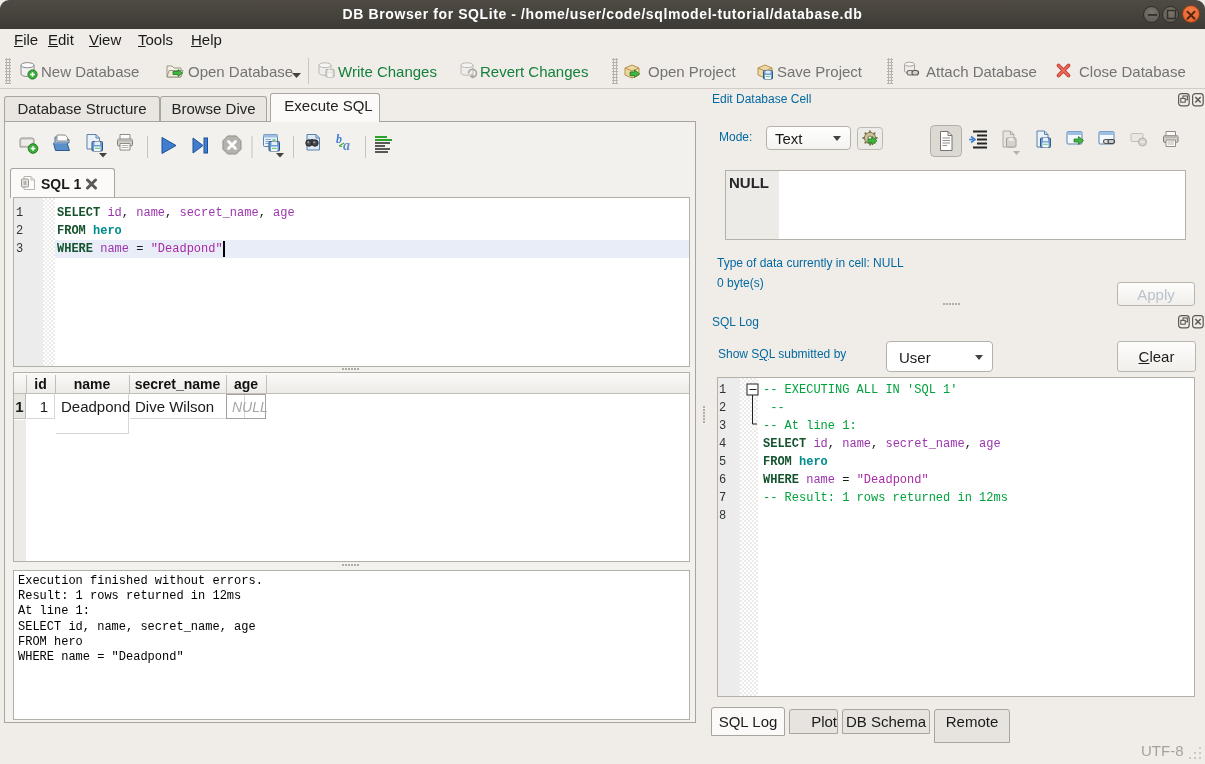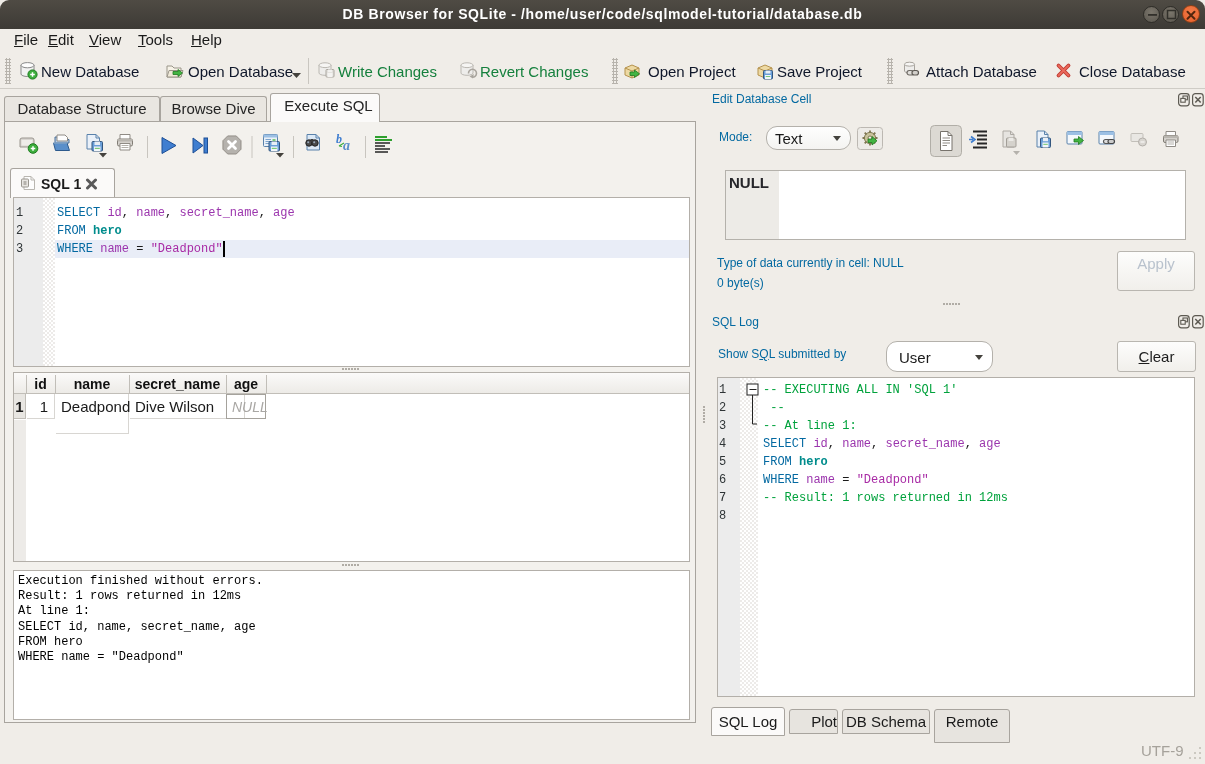--- a/index.html
+++ b/index.html
@@ -5,37 +5,37 @@
 body{position:relative;font-family:"Liberation Sans",sans-serif;font-size:15px;color:#1a1a1a;background:#fff}
 .abs{position:absolute}
 .win{position:absolute;left:0;top:0;width:1205px;height:764px;background:#f0ede8}
 .titlebar{position:absolute;left:0;top:0;width:1205px;height:29px;background:linear-gradient(#4f4b44,#3d3a35);border-radius:9px 9px 0 0;}
 .title{position:absolute;left:0;right:0;top:6px;text-align:center;color:#fff;font-weight:bold;font-size:14px;letter-spacing:0.6px}
 .wbtn{position:absolute;top:5.5px;width:17px;height:17px;border-radius:50%;border:1px solid #2e2c27;background:radial-gradient(circle at 50% 35%,#7b766c,#5a564e)}
 .wbtn.close{background:radial-gradient(circle at 50% 35%,#f27c49,#e85f2a);border-color:#8c3f16;width:18px;height:18px;top:5px}
 .menubar{position:absolute;left:0;top:29px;width:1205px;height:22px;background:#f0ede8}
 .menubar span{position:absolute;top:2px}
 .toolbar{position:absolute;left:0;top:51px;width:1205px;height:38px;background:#f0ede8;border-bottom:1px solid #cfccc6}
-.tbtxt{position:absolute;top:63px;font-size:15px;color:#0f172a;white-space:nowrap}
+.tbtxt{position:absolute;top:63px;font-size:15px;color:#737373;white-space:nowrap}
 .tbtxt.dis{color:#15803d}
 .grip{position:absolute;width:6px;background-image:radial-gradient(circle,#b7b3ac 1px,rgba(0,0,0,0) 1.2px);background-size:3px 3px}
 .tab{position:absolute;top:96px;height:25px;background:#e9e6e1;border:1px solid #a8a49e;border-bottom:none;border-radius:3px 3px 0 0;text-align:center;line-height:24px;color:#242424}
 .tab.active{top:93px;height:29px;background:#fbfaf9;z-index:3}
 .pane{position:absolute;left:4px;top:121px;width:692px;height:602px;background:#f3f1ed;border:1px solid #a8a49e}
 .box{position:absolute;background:#fff;border:1px solid #b3afa9}
 .mono{font-family:"Liberation Mono",monospace;font-size:12px;white-space:pre}
-.kw{color:#0369a1;font-weight:normal}
+.kw{color:#14532d;font-weight:bold}
 .id{color:#9b35ad}
 .str{color:#a82aa5}
 .tbl{color:#008c8c;font-weight:bold}
 .cm{color:#00a23c}
 .dots-h{position:absolute;height:2px;background-image:radial-gradient(circle at 1px 1px,#b0aca5 0.9px,rgba(0,0,0,0) 1.1px);background-size:3px 2px;width:18px}
 .dots-v{position:absolute;width:2px;background-image:radial-gradient(circle at 1px 1px,#b0aca5 0.9px,rgba(0,0,0,0) 1.1px);background-size:2px 3px;height:18px}
 .checker{background-image:linear-gradient(45deg,#edebe9 25%,rgba(0,0,0,0) 25%,rgba(0,0,0,0) 75%,#edebe9 75%),linear-gradient(45deg,#edebe9 25%,rgba(0,0,0,0) 25%,rgba(0,0,0,0) 75%,#edebe9 75%);background-size:4px 4px;background-position:0 0,2px 2px;background-color:#fff}
-.combo{position:absolute;background:#fff;border:1px solid #b4b1ab;border-radius:11px}
+.combo{position:absolute;background:#fff;border:1px solid #b4b1ab;border-radius:4px}
 .combo .arr{position:absolute;right:9px;top:50%;margin-top:-2px;width:0;height:0;border-left:4px solid rgba(0,0,0,0);border-right:4px solid rgba(0,0,0,0);border-top:5px solid #44423d}
 .btn{position:absolute;border:1px solid #b9b6b0;border-radius:3px;background:linear-gradient(#fdfdfc,#f1efeb);text-align:center;color:#1c1c1c}
 .docktitle{position:absolute;font-size:12px;color:#0369a1}
 .hdr{font-weight:bold;color:#111;font-size:14px}
 </style></head>
 <body>
 <div class="win"></div>
 
 <div class="titlebar"></div>
 <div class="title">DB Browser for SQLite - /home/user/code/sqlmodel-tutorial/database.db</div>
@@ -348,21 +348,21 @@
 <rect x="1.5" y="5.5" width="14.5" height="2.5" rx="1" fill="#b9b6b0"></rect>
 <path d="M4 10 H13.5 V16.5 H4 Z" fill="#fff" stroke="#8f8b85"></path>
 <path d="M5.5 12 H12 M5.5 14 H12" stroke="#b4b1ab"></path>
 </g>
 </svg>
 <div class="box" style="left:725px;top:170px;width:461px;height:70px;border-color:#b4b1ab"></div>
 <div class="abs" style="left:726px;top:171px;width:53px;height:68px;background:#edebe7"></div>
 <div class="abs" style="left:729px;top:174px;font-weight:bold;color:#26262a">NULL</div>
 <div class="docktitle" style="left:717px;top:256px">Type of data currently in cell: NULL</div>
 <div class="docktitle" style="left:717px;top:276px">0 byte(s)</div>
-<div class="btn" style="left:1117px;top:251px;width:78px;height:40px;line-height:23px;color:#b9c2cd">Apply</div>
+<div class="btn" style="left:1117px;top:282px;width:78px;height:24px;line-height:23px;color:#b9c2cd">Apply</div>
 <div class="dots-h" style="left:943px;top:303px"></div>
 
 <div class="docktitle" style="left:712px;top:315px">SQL Log</div>
 <svg class="abs" style="left:1178px;top:315px" width="27" height="14" viewBox="0 0 27 14">
 <rect x="0.6" y="0.6" width="10.6" height="12.2" rx="2.8" fill="none" stroke="#5d5a52" stroke-width="1.2"></rect>
 <rect x="5" y="3" width="4.4" height="3.8" fill="none" stroke="#5d5a52" stroke-width="1.1"></rect>
 <rect x="2.8" y="5.4" width="4.4" height="3.8" fill="#f5f3ef" stroke="#5d5a52" stroke-width="1.1"></rect>
 <rect x="14.6" y="0.6" width="10.6" height="12.2" rx="2.8" fill="none" stroke="#5d5a52" stroke-width="1.2"></rect>
 <path d="M17.3 4 L22.7 9.6 M22.7 4 L17.3 9.6" stroke="#5d5a52" stroke-width="1.5"></path>
 </svg>
@@ -389,21 +389,21 @@
 <line x1="3.5" y1="6.5" x2="10.5" y2="6.5" stroke="#222" stroke-width="1"></line>
 <line x1="6.5" y1="12" x2="6.5" y2="41" stroke="#222" stroke-width="1"></line>
 <line x1="6.5" y1="41" x2="11" y2="41" stroke="#222" stroke-width="1"></line>
 </svg>
 
 <div class="abs" style="left:711px;top:707px;width:74px;height:29px;background:#fbfaf9;border:1px solid #a8a49e;border-radius:3px 3px 0 0;text-align:center;line-height:28px">SQL Log</div>
 <div class="abs" style="left:789px;top:709px;width:49px;height:25px;background:#e7e4df;border:1px solid #a8a49e;border-radius:3px 3px 0 0;text-align:right;line-height:24px">Plot</div>
 <div class="abs" style="left:842px;top:709px;width:88px;height:25px;background:#e7e4df;border:1px solid #a8a49e;border-radius:3px 3px 0 0;text-align:center;line-height:24px">DB Schema</div>
 <div class="abs" style="left:934px;top:709px;width:76px;height:34px;background:#e7e4df;border:1px solid #a8a49e;border-radius:3px 3px 0 0;text-align:center;line-height:24px">Remote</div>
 
-<div class="abs" style="left:1141px;top:742px;color:#a6a29b">UTF-9</div>
+<div class="abs" style="left:1141px;top:742px;color:#a6a29b">UTF-8</div>
 <svg class="abs" style="left:1187px;top:745px" width="16" height="16" viewBox="0 0 16 16">
 <g fill="#c0bcb5">
       <circle cx="13" cy="3" r="1"></circle>
       <circle cx="8" cy="8" r="1"></circle>
       <circle cx="13" cy="8" r="1"></circle>
       <circle cx="3" cy="13" r="1"></circle>
       <circle cx="8" cy="13" r="1"></circle>
       <circle cx="13" cy="13" r="1"></circle>
     </g>
 </svg>

